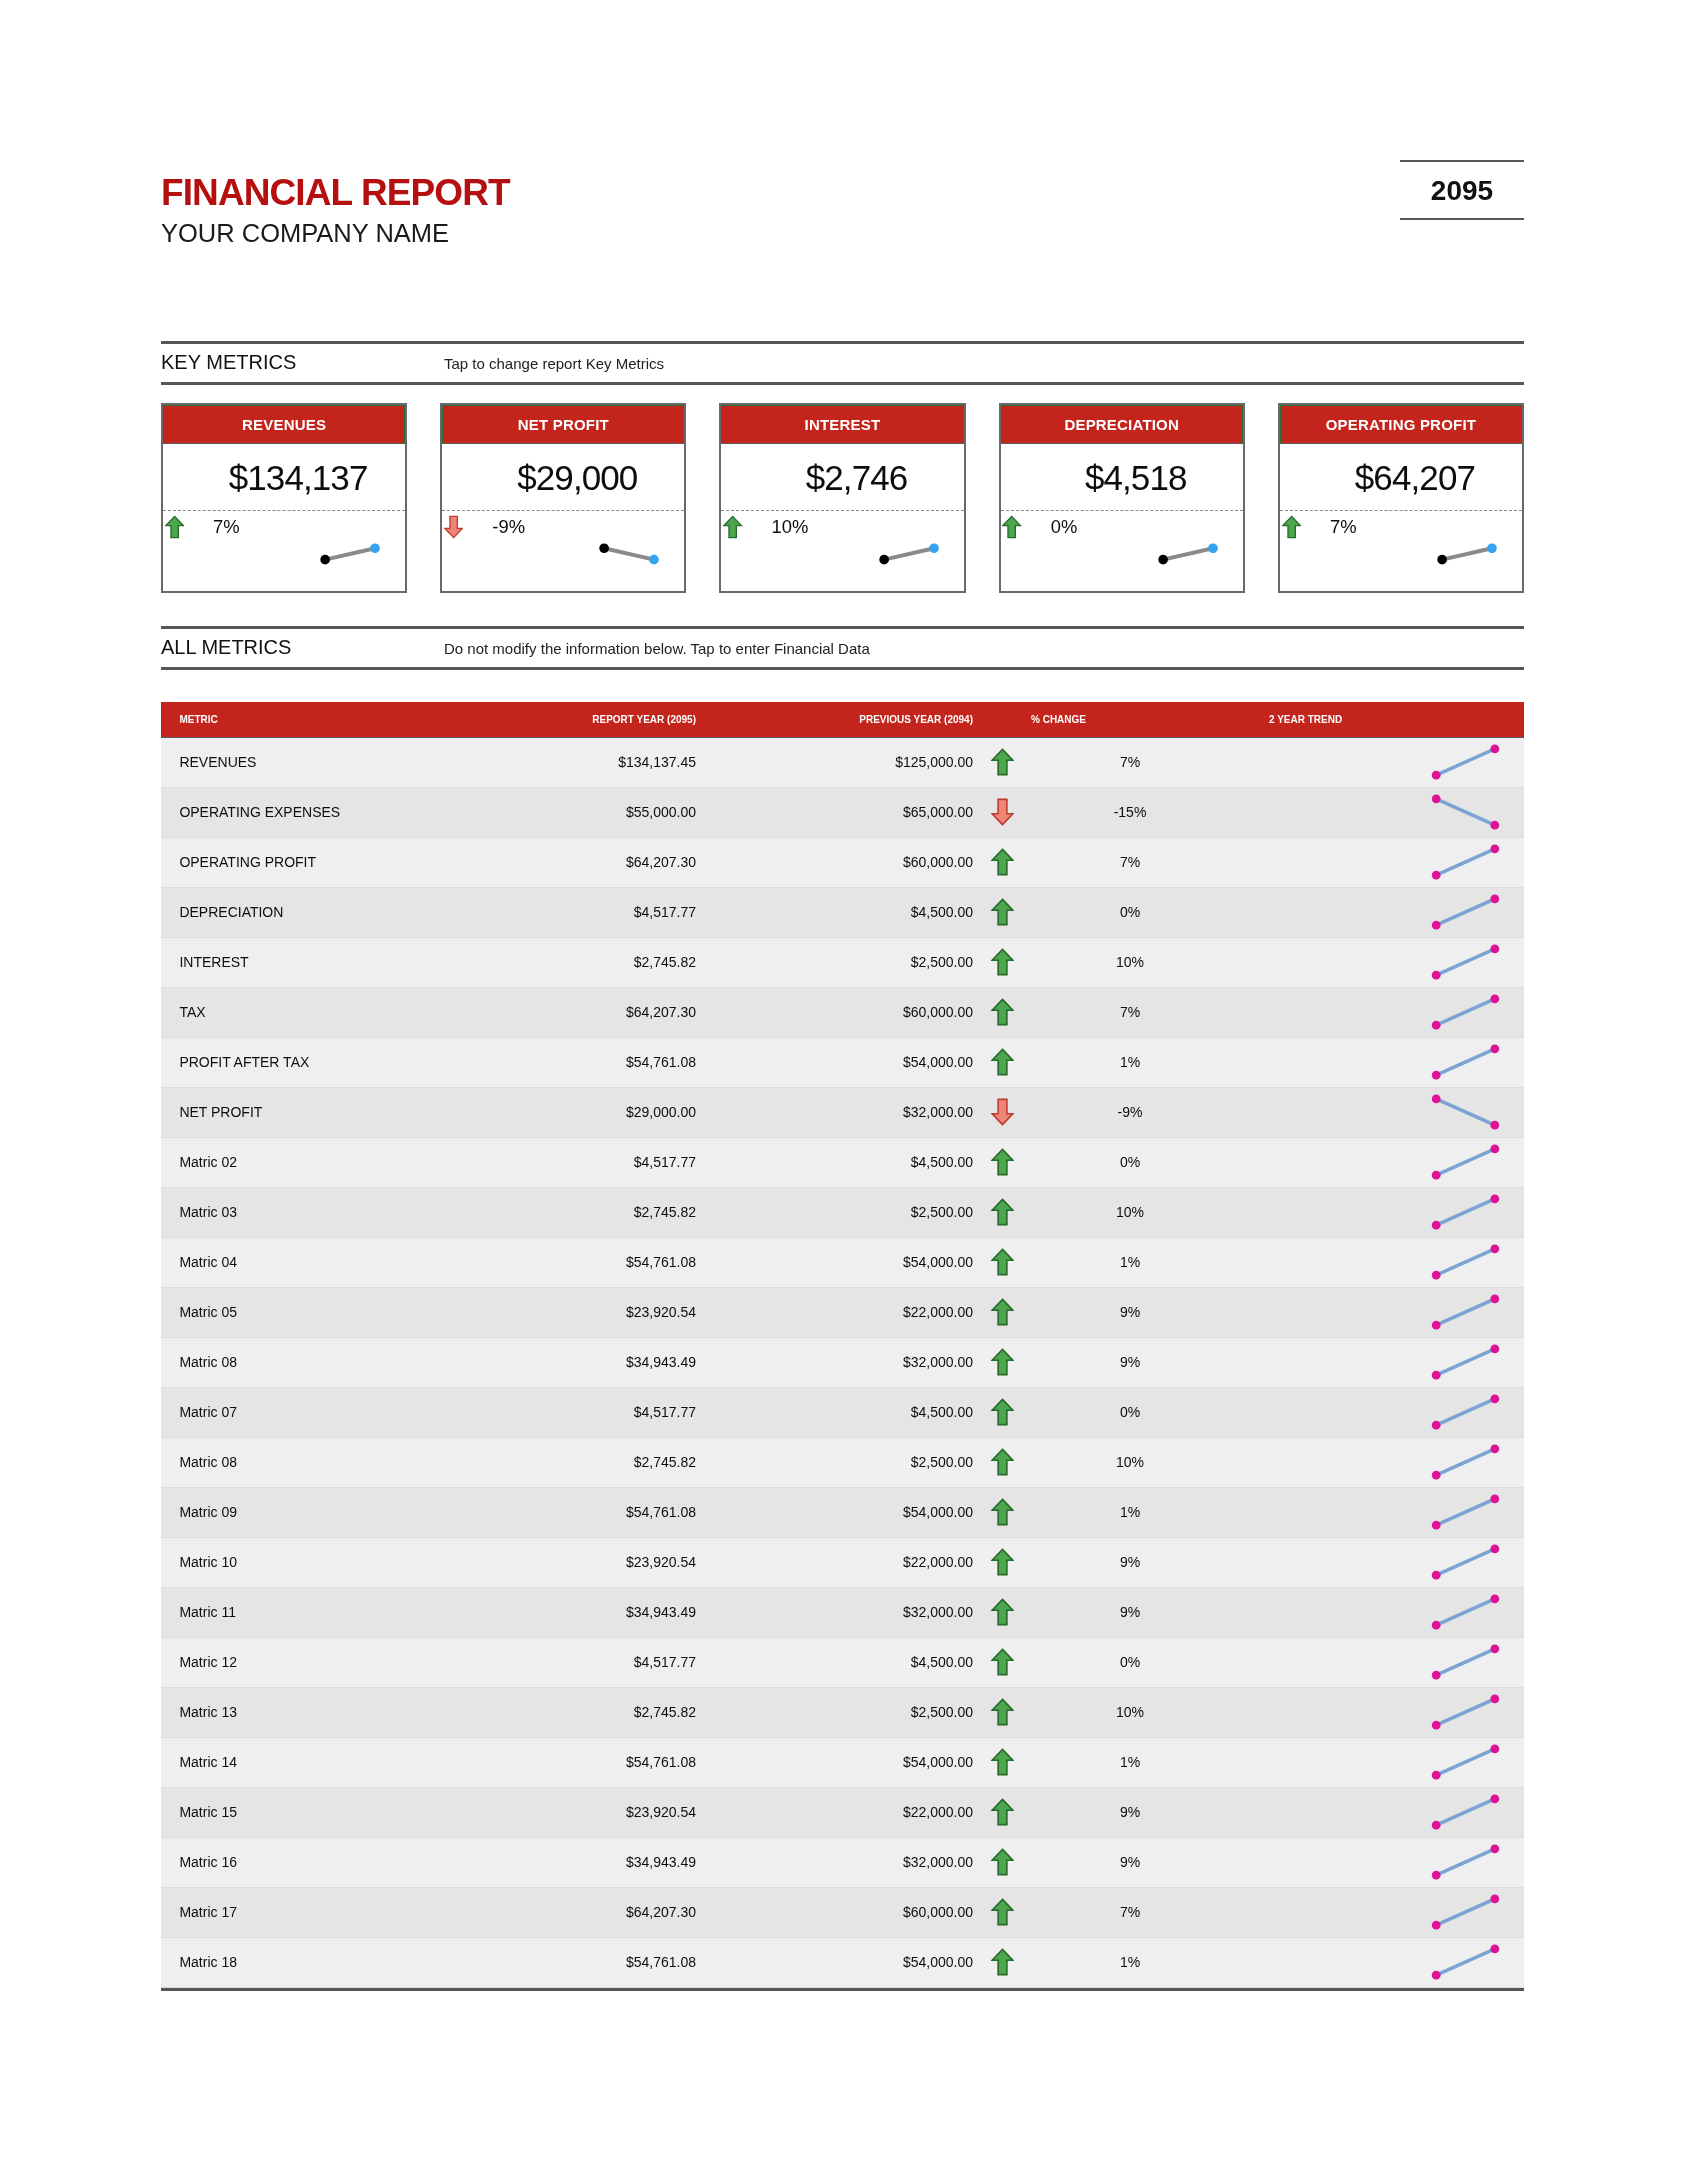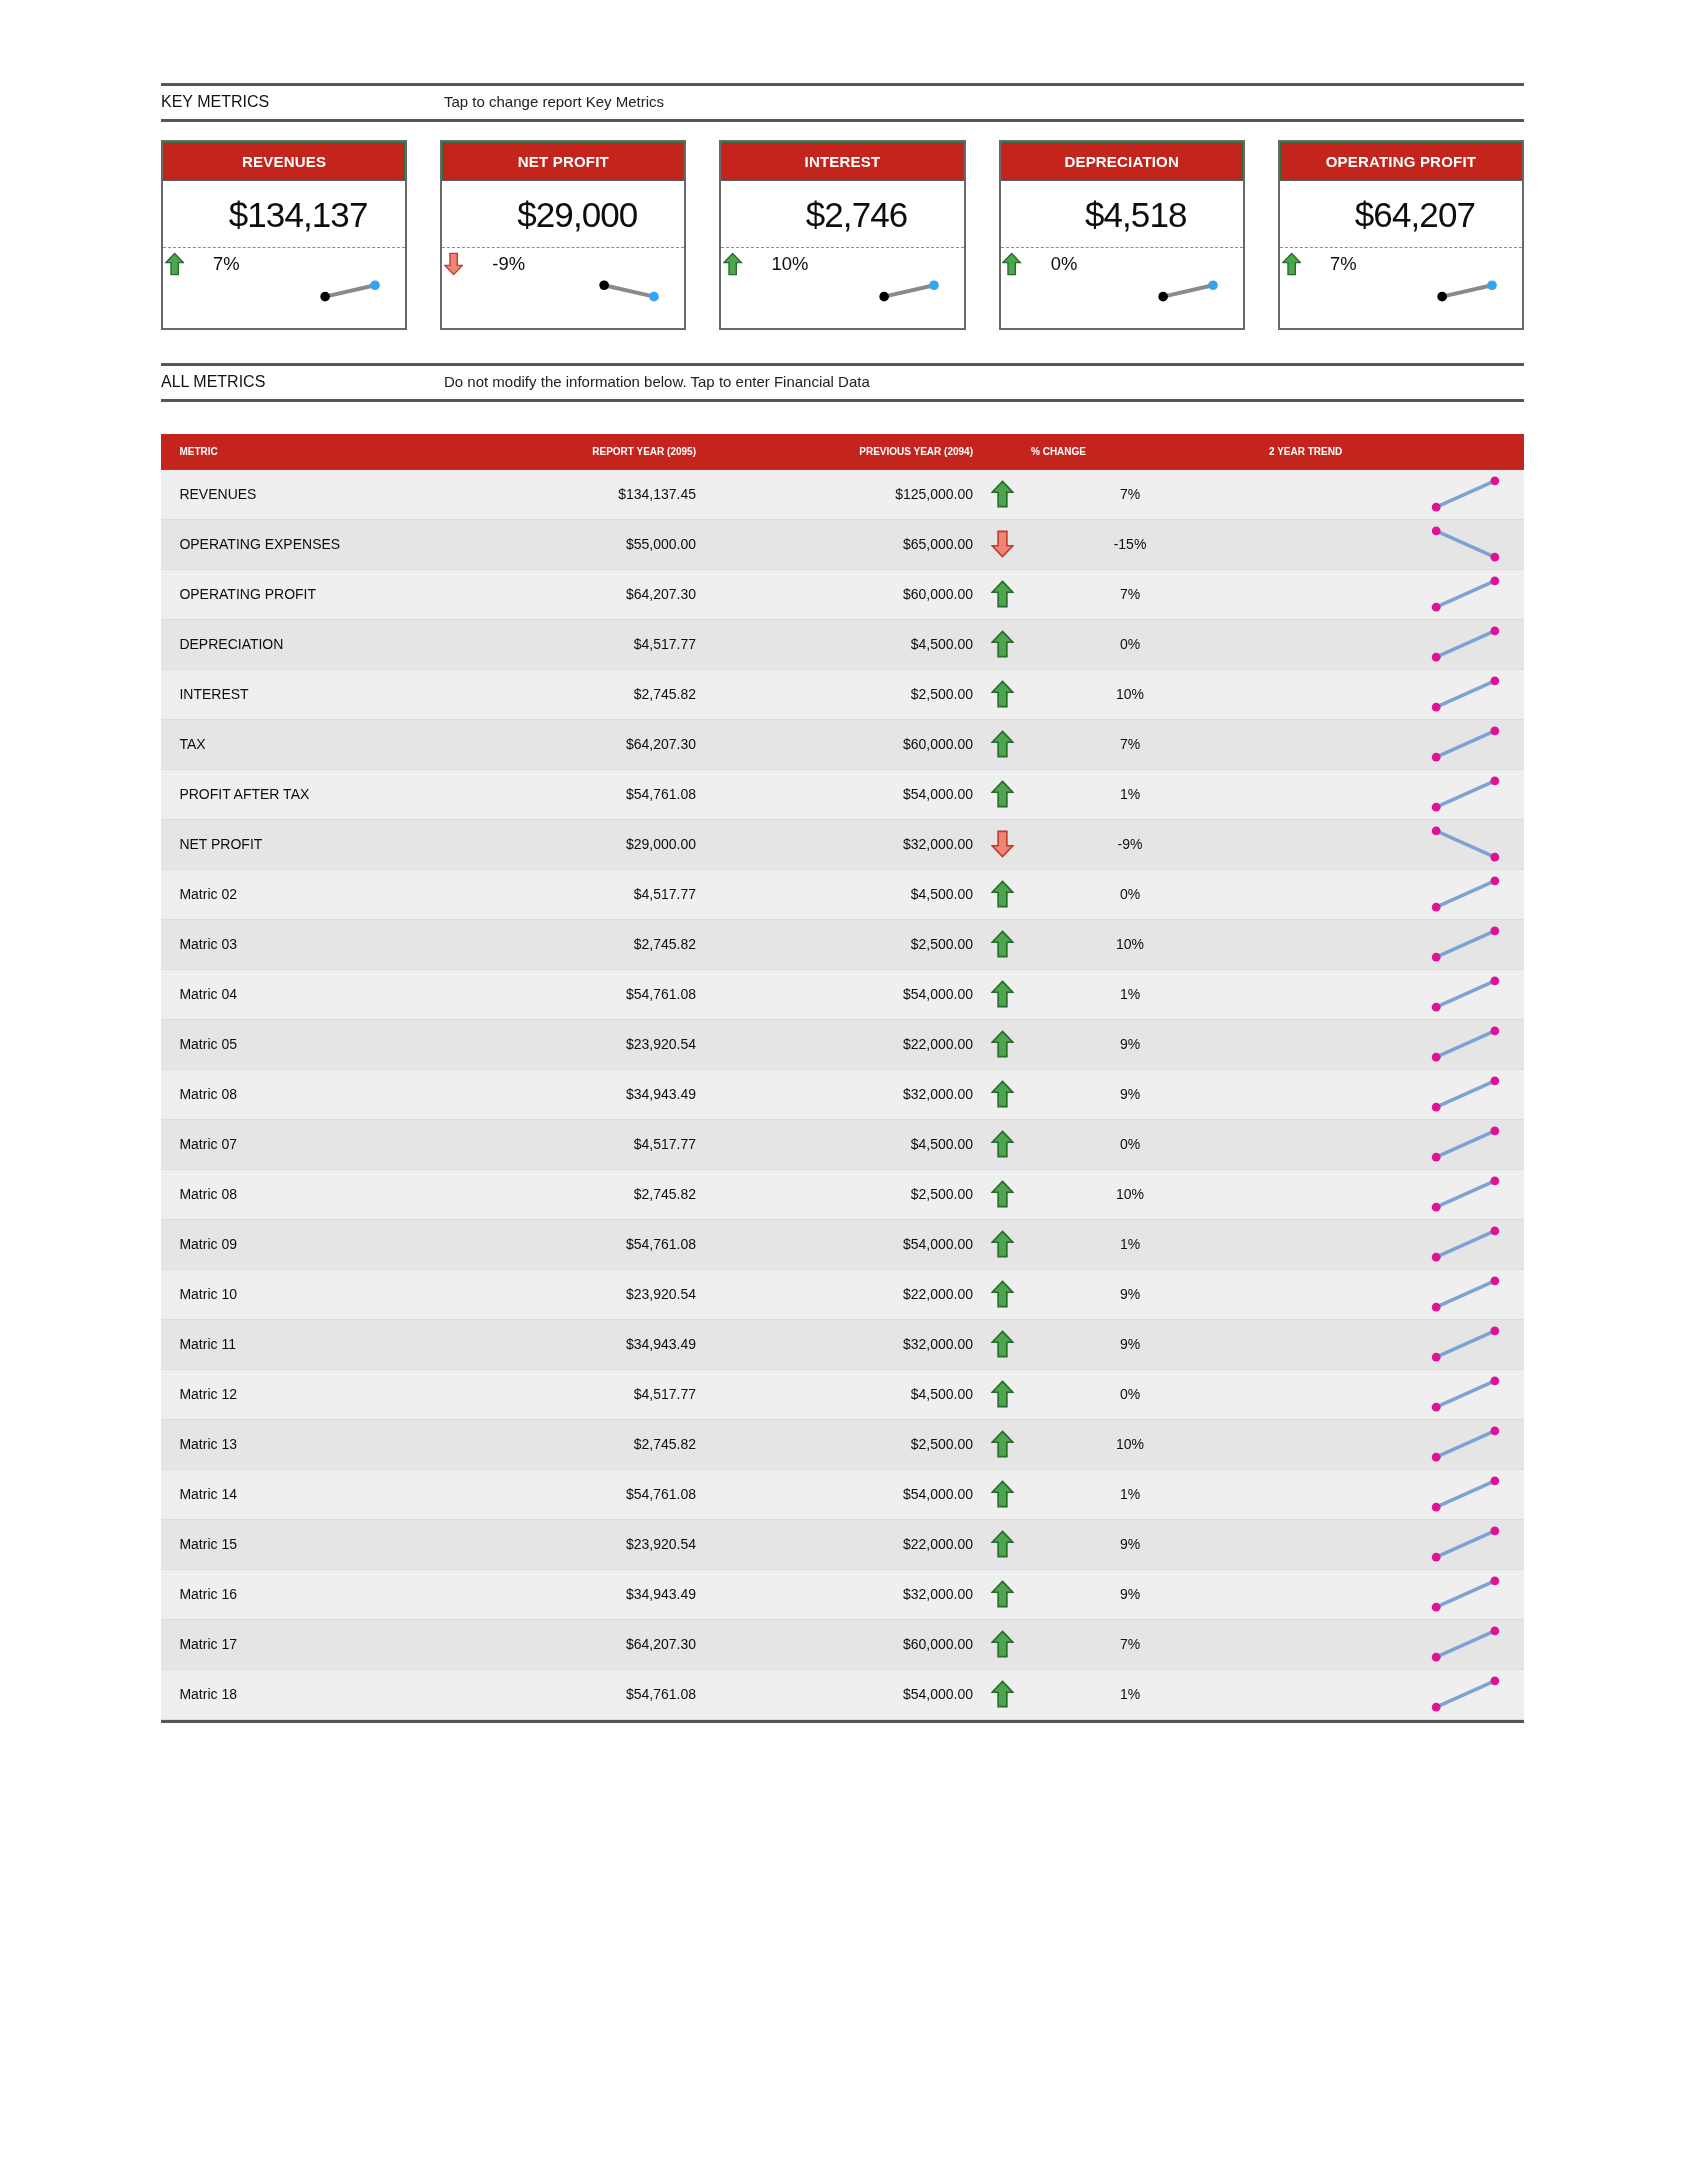--- a/index.html
+++ b/index.html
@@ -29,21 +29,21 @@
     text-align:center;padding:13px 0 11.4px;
   }
   .year-box span{font-size:28px;font-weight:700;color:#111;}
 
   
   .section-bar{
     border-top:3.5px solid var(--line_gray,#565656);
     border-bottom:3.5px solid var(--line_gray,#565656);
     padding:7px 0 8px;display:flex;align-items:baseline;
   }
-  .bar-title{width:283px;font-size:16px;letter-spacing:0;color:#111;}
+  .bar-title{width:283px;font-size:20px;letter-spacing:0;color:#111;}
   .bar-hint{font-size:15px;color:#222;}
   .bar-key{margin-top:83px;}
   .bar-all{margin-top:33px;}
 
   
   .cards-row{margin-top:17.6px;display:flex;gap:33px;height:190px;}
   .card{
     flex:1;position:relative;box-sizing:border-box;
     border:2.6px solid #696969;background:#fff;
   }
@@ -89,20 +89,27 @@
   .arrow-up,.arrow-down,.spark-up,.spark-down{display:none;}
   .dir-up .arrow-up,.dir-up .spark-up{display:block;}
   .dir-down .arrow-down,.dir-down .spark-down{display:block;}
 </style>
 </head>
 <body>
 
 <div class="page">
   <div class="content">
 
+    <div class="header-row">
+      <div class="report-title">FINANCIAL REPORT</div>
+      <div class="company-name">YOUR COMPANY NAME</div>
+      <div class="year-box">
+        <span>2095</span>
+      </div>
+    </div>
 
     <div class="section-bar bar-key">
       <div class="bar-title">KEY METRICS</div>
       <div class="bar-hint">Tap to change report Key Metrics</div>
     </div>
 
     <div class="cards-row">
   <div class="card dir-up">
     <div class="card-header">REVENUES</div>
     <div class="card-value">$134,137</div>

